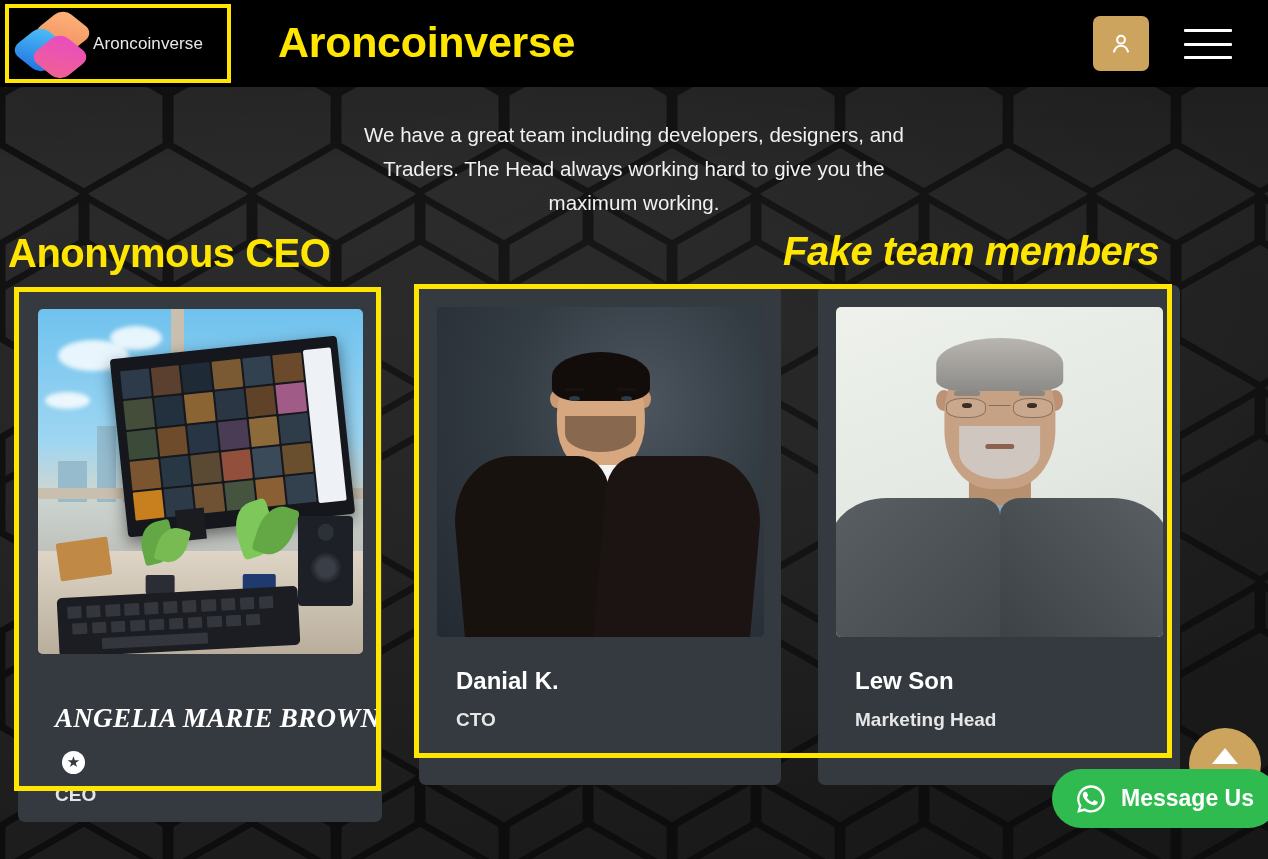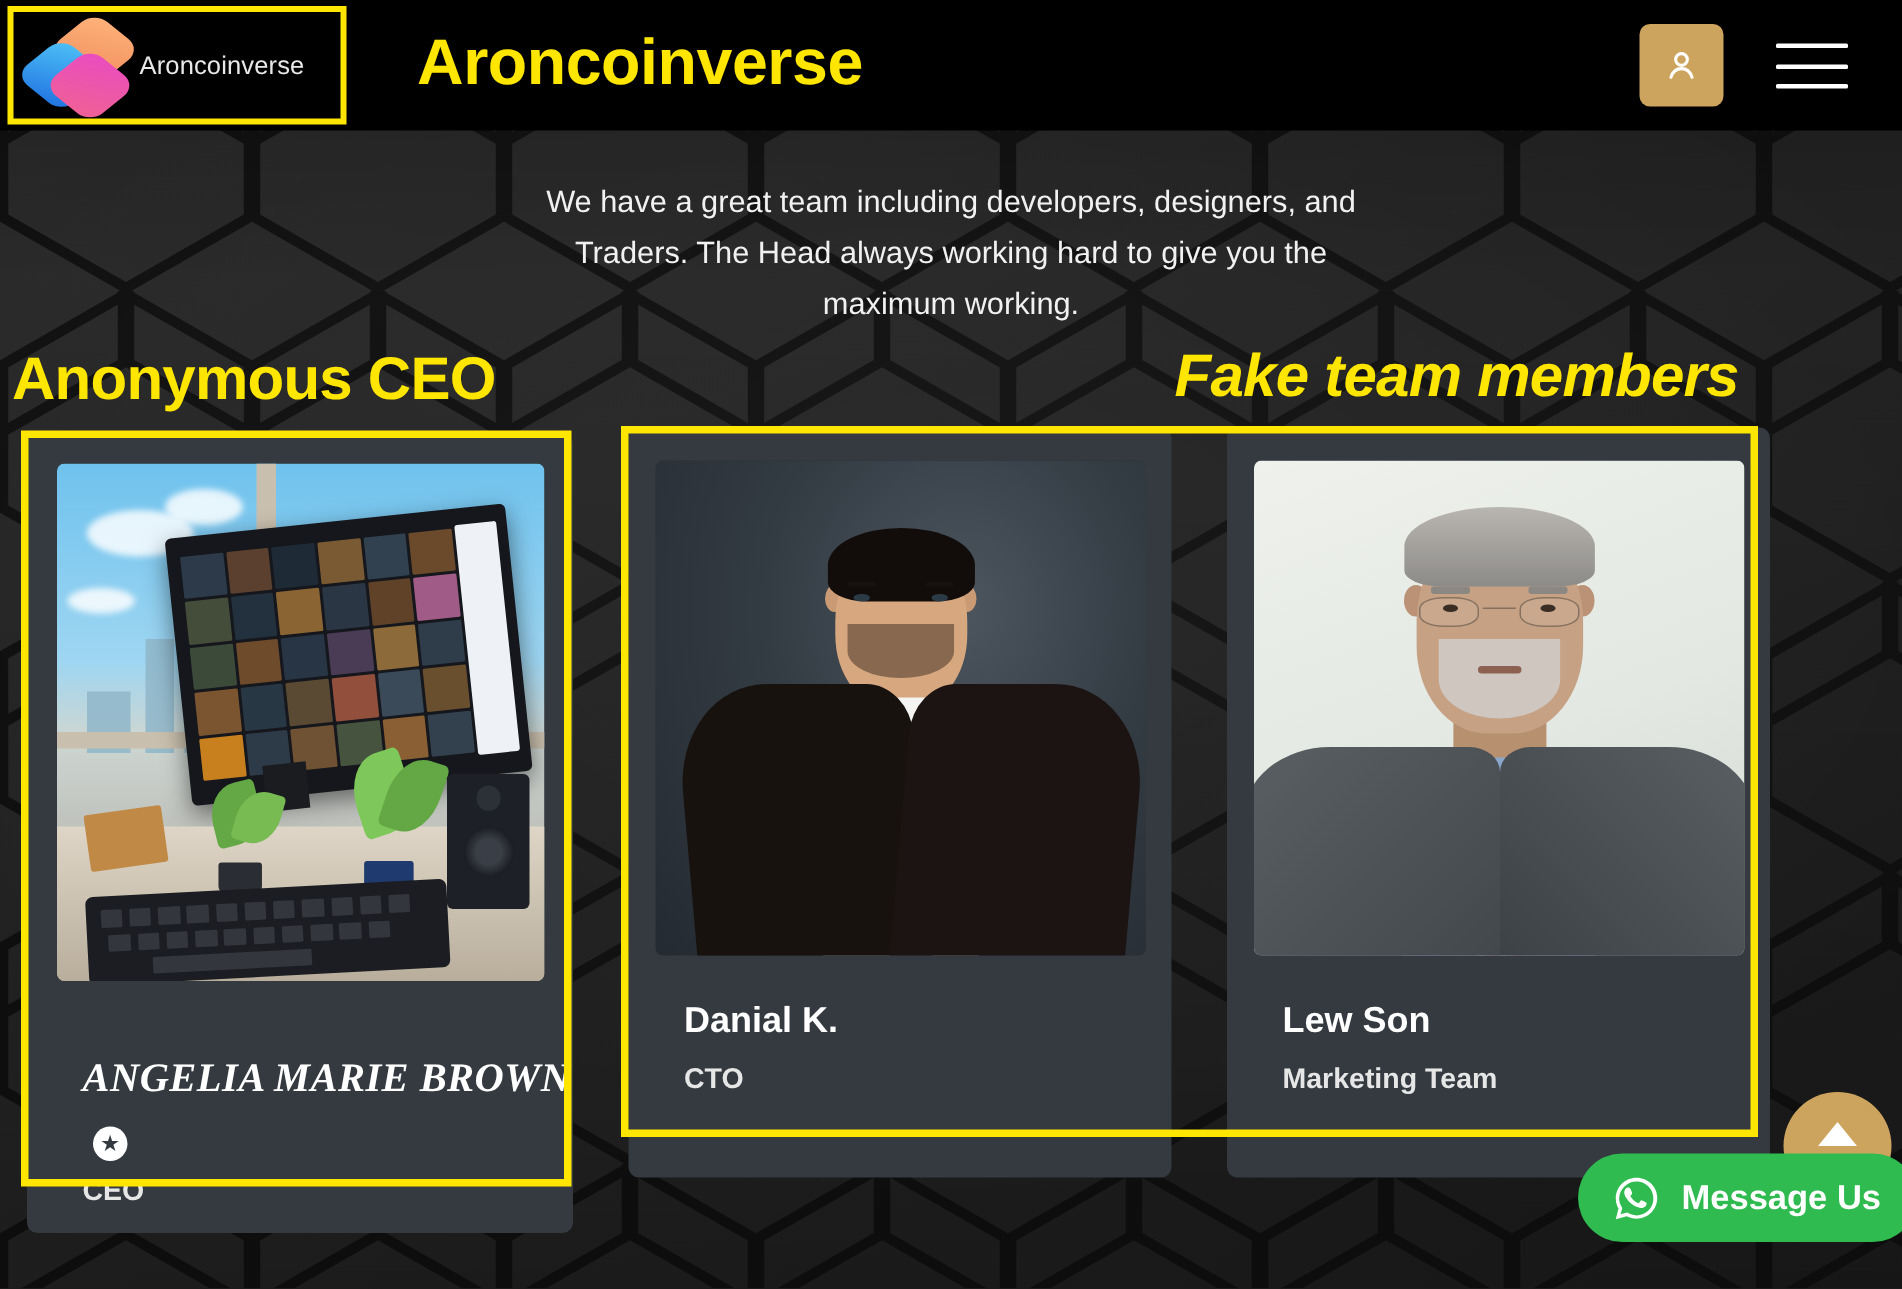--- a/index.html
+++ b/index.html
@@ -476,21 +476,21 @@
           <span class="e-beard"></span>
           <span class="e-mouth"></span>
           <span class="e-shirt"></span>
           <span class="e-tie"></span>
           <span class="e-jacket-l"></span>
           <span class="e-jacket-r"></span>
         </div>
       </div>
       <div class="card-body">
         <div class="card-name">Lew Son</div>
-        <div class="card-role">Marketing Team</div>
+        <div class="card-role">Marketing Head</div>
       </div>
     </div>
   </div>
 
   <div class="anno-label" id="anno-left">Anonymous CEO</div>
   <div class="anno-label" id="anno-right">Fake team members</div>
   <div class="anno-box" id="box-ceo"></div>
   <div class="anno-box" id="box-fake"></div>
 
   <div class="scrolltop">

